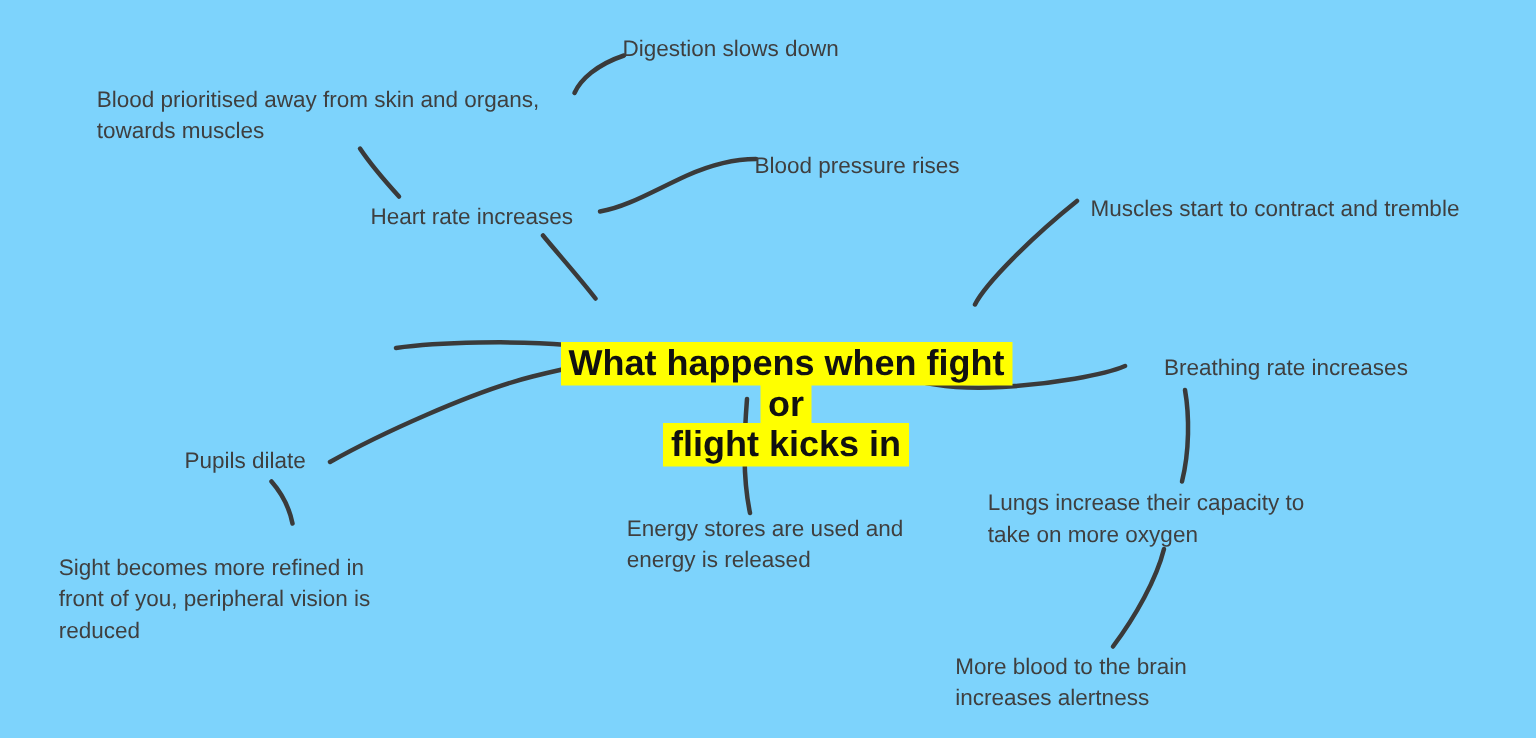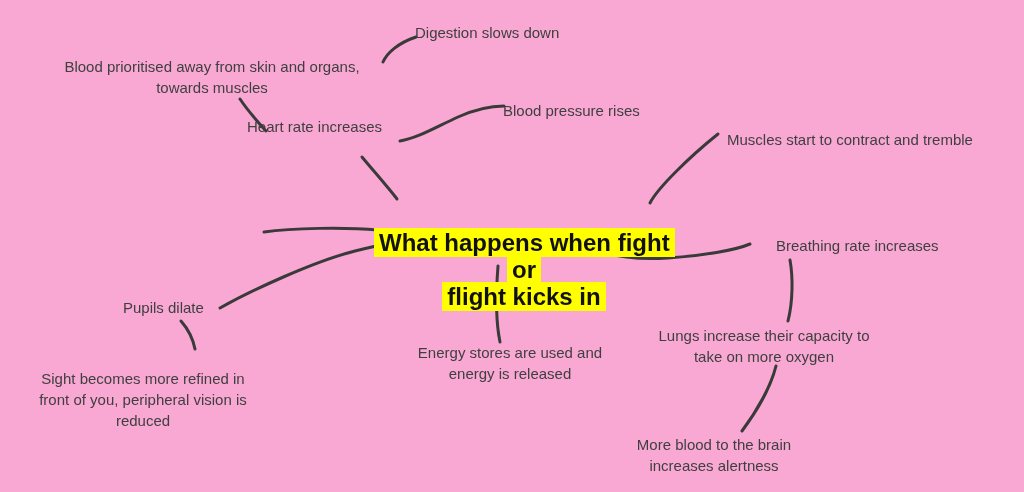--- a/index.html
+++ b/index.html
@@ -4,21 +4,21 @@
 <style>
   html, body {
     margin: 0;
     padding: 0;
     background: #ffffff;
   }
   .canvas {
     position: relative;
     width: 1024px;
     height: 492px;
-    background: #f9a8d4;
+    background: #7dd3fc;
     overflow: hidden;
     font-family: "Liberation Sans", "DejaVu Sans", sans-serif;
     color: #3f3f3f;
   }
   .connectors {
     position: absolute;
     left: 0; top: 0;
     width: 1024px;
     height: 492px;
   }
@@ -31,21 +31,20 @@
   .label {
     position: absolute;
     font-size: 15px;
     line-height: 21px;
     white-space: pre-line;
     color: #3f3f3f;
   }
   .nowrap { white-space: nowrap; }
   .centered {
     transform: translateX(-50%);
-    text-align: center;
   }
   .center-node {
     position: absolute;
     left: 524px;
     top: 202px;
     transform: translateX(-50%);
     text-align: center;
     font-size: 24px;
     font-weight: bold;
     line-height: 27px;
@@ -78,21 +77,21 @@
     <path d="M 590,245 C 607,256 636,260 668,258 C 702,256 736,250 750,244"></path>
     <path d="M 790,260 C 793,277 793,301 788,321"></path>
     <path d="M 776,366 C 771,386 757,411 742,431"></path>
   </svg>
 
   <div class="label nowrap" style="left:415px; top:22px;">Digestion slows down</div>
 
   <div class="label centered" style="left:212px; top:56px;">Blood prioritised away from skin and organs,
 towards muscles</div>
 
-  <div class="label nowrap" style="left:247px; top:116px;">Heart rate increases</div>
+  <div class="label nowrap" style="left:247px; top:134px;">Heart rate increases</div>
 
   <div class="label nowrap" style="left:503px; top:100px;">Blood pressure rises</div>
 
   <div class="label nowrap" style="left:727px; top:129px;">Muscles start to contract and tremble</div>
 
   <div class="center-node">
     <span class="hl">What happens when fight or
 flight kicks in</span>
   </div>
 

